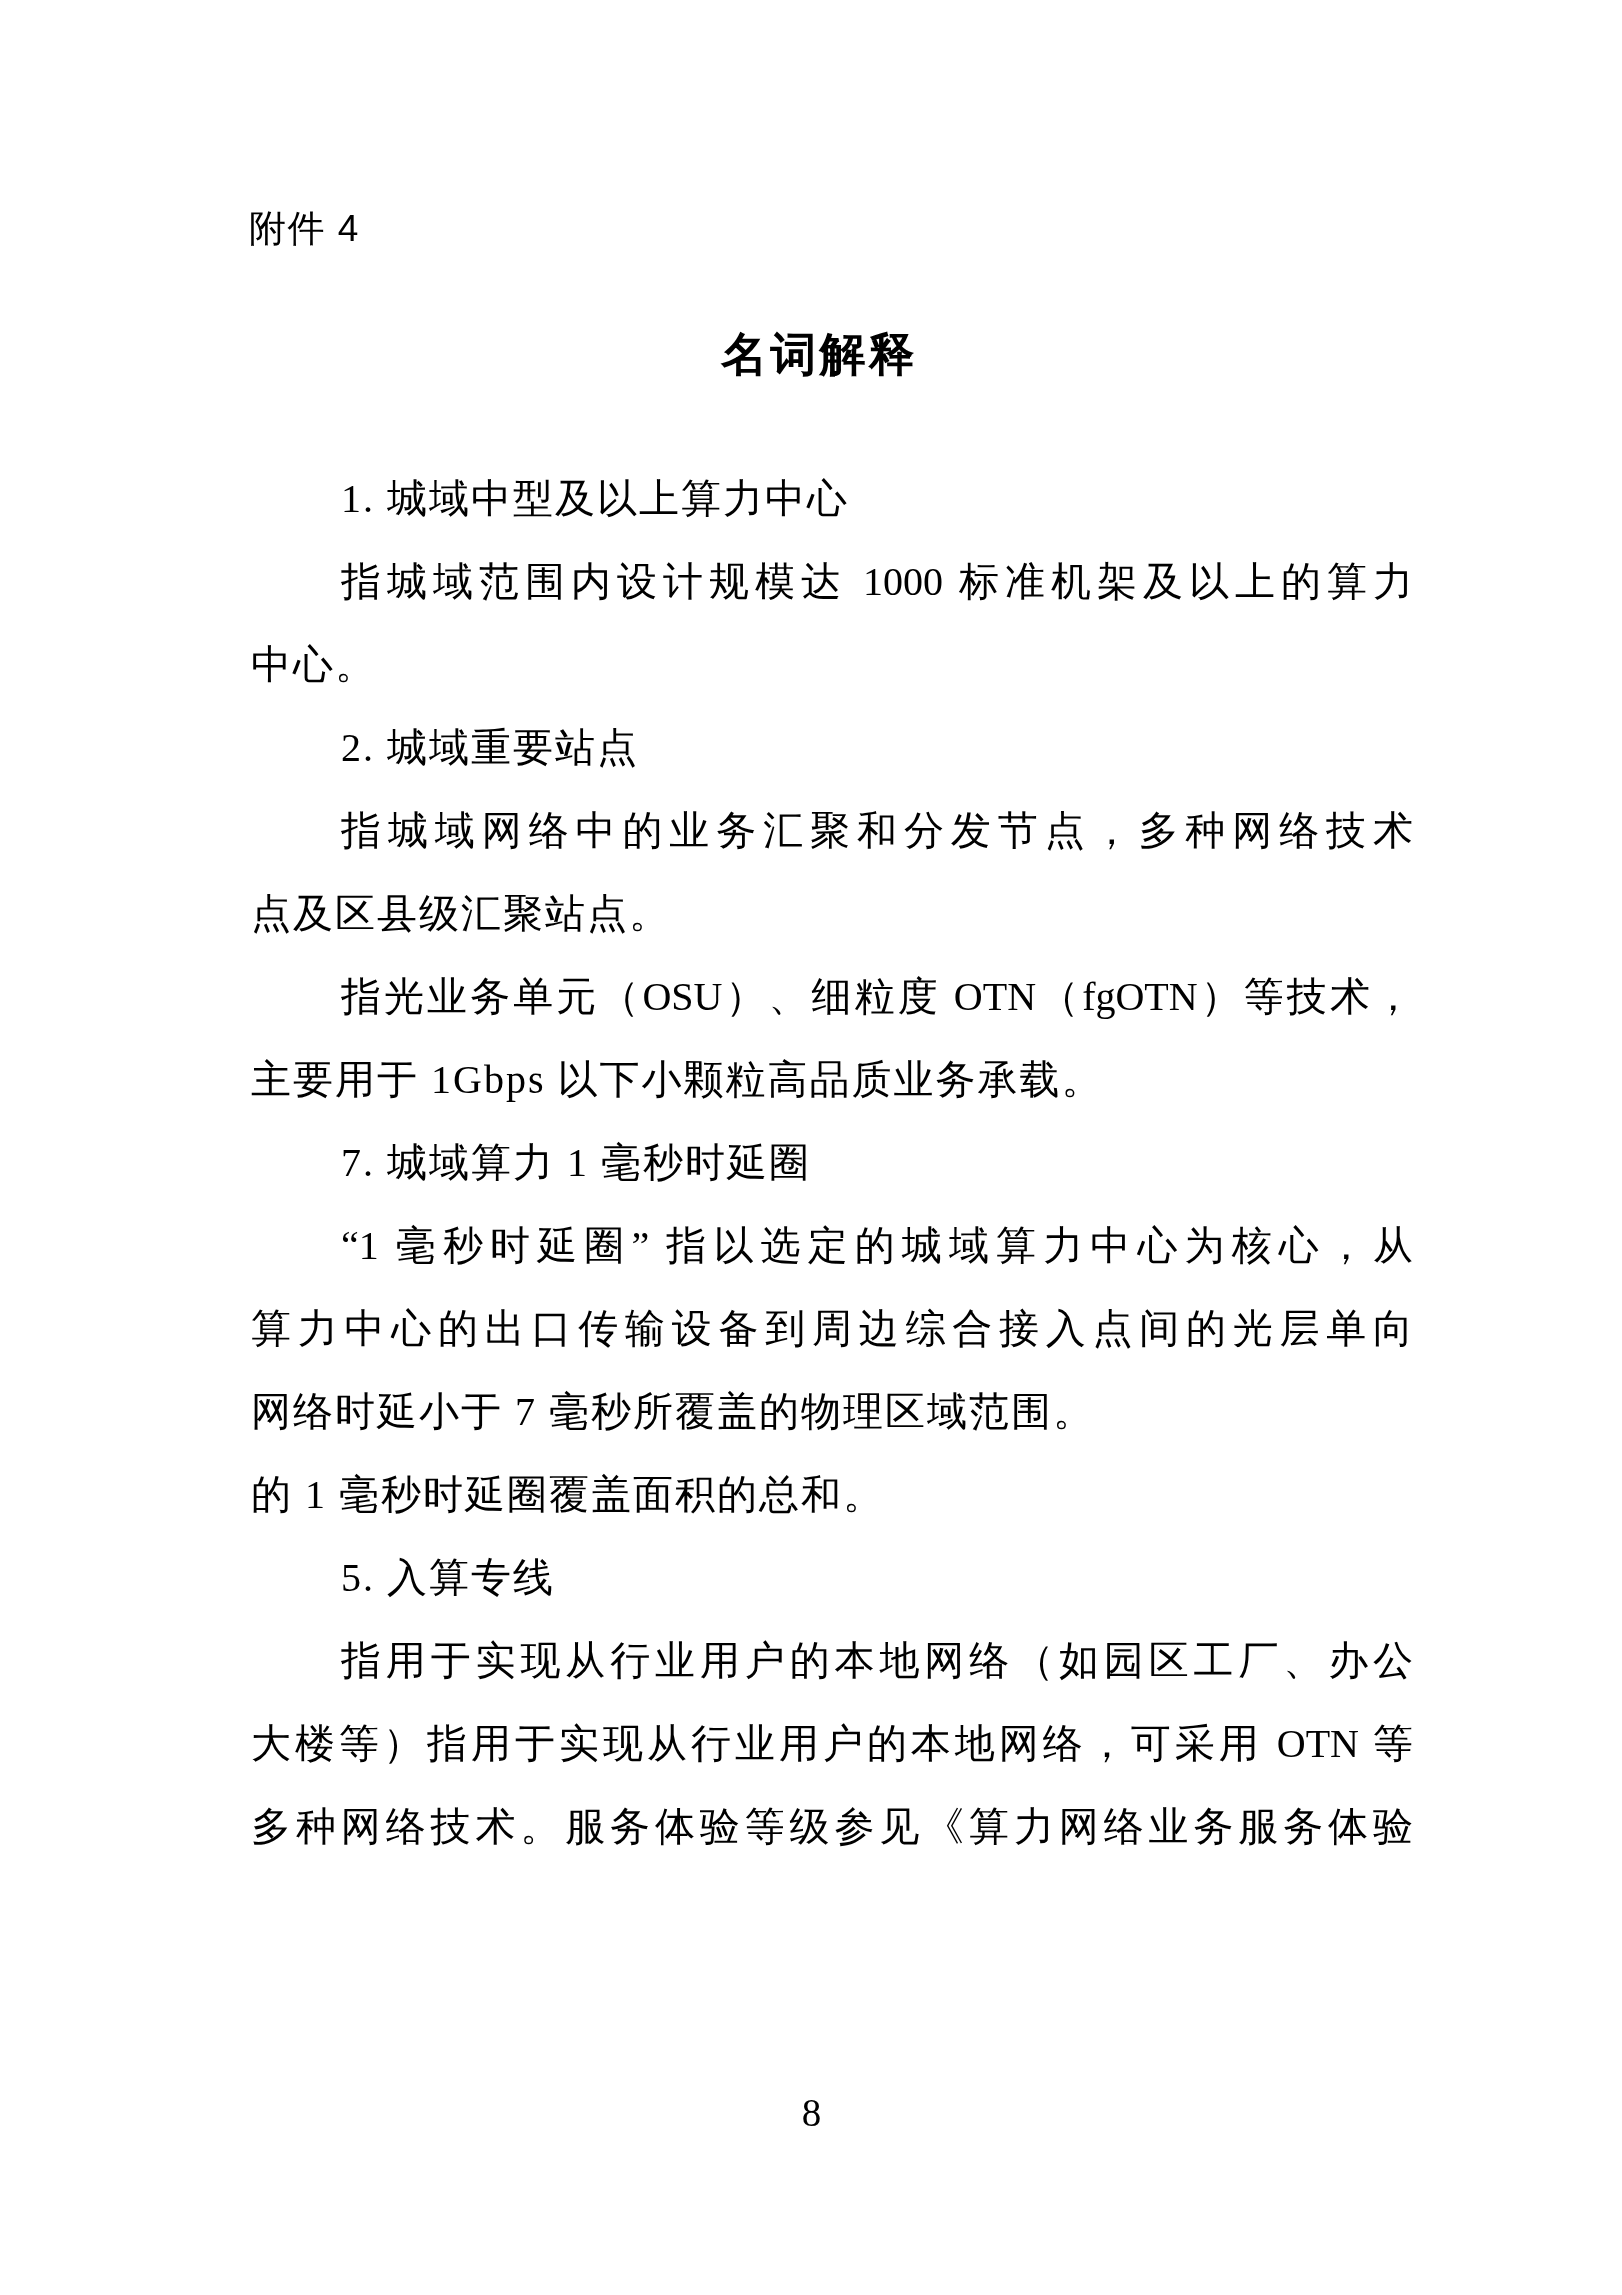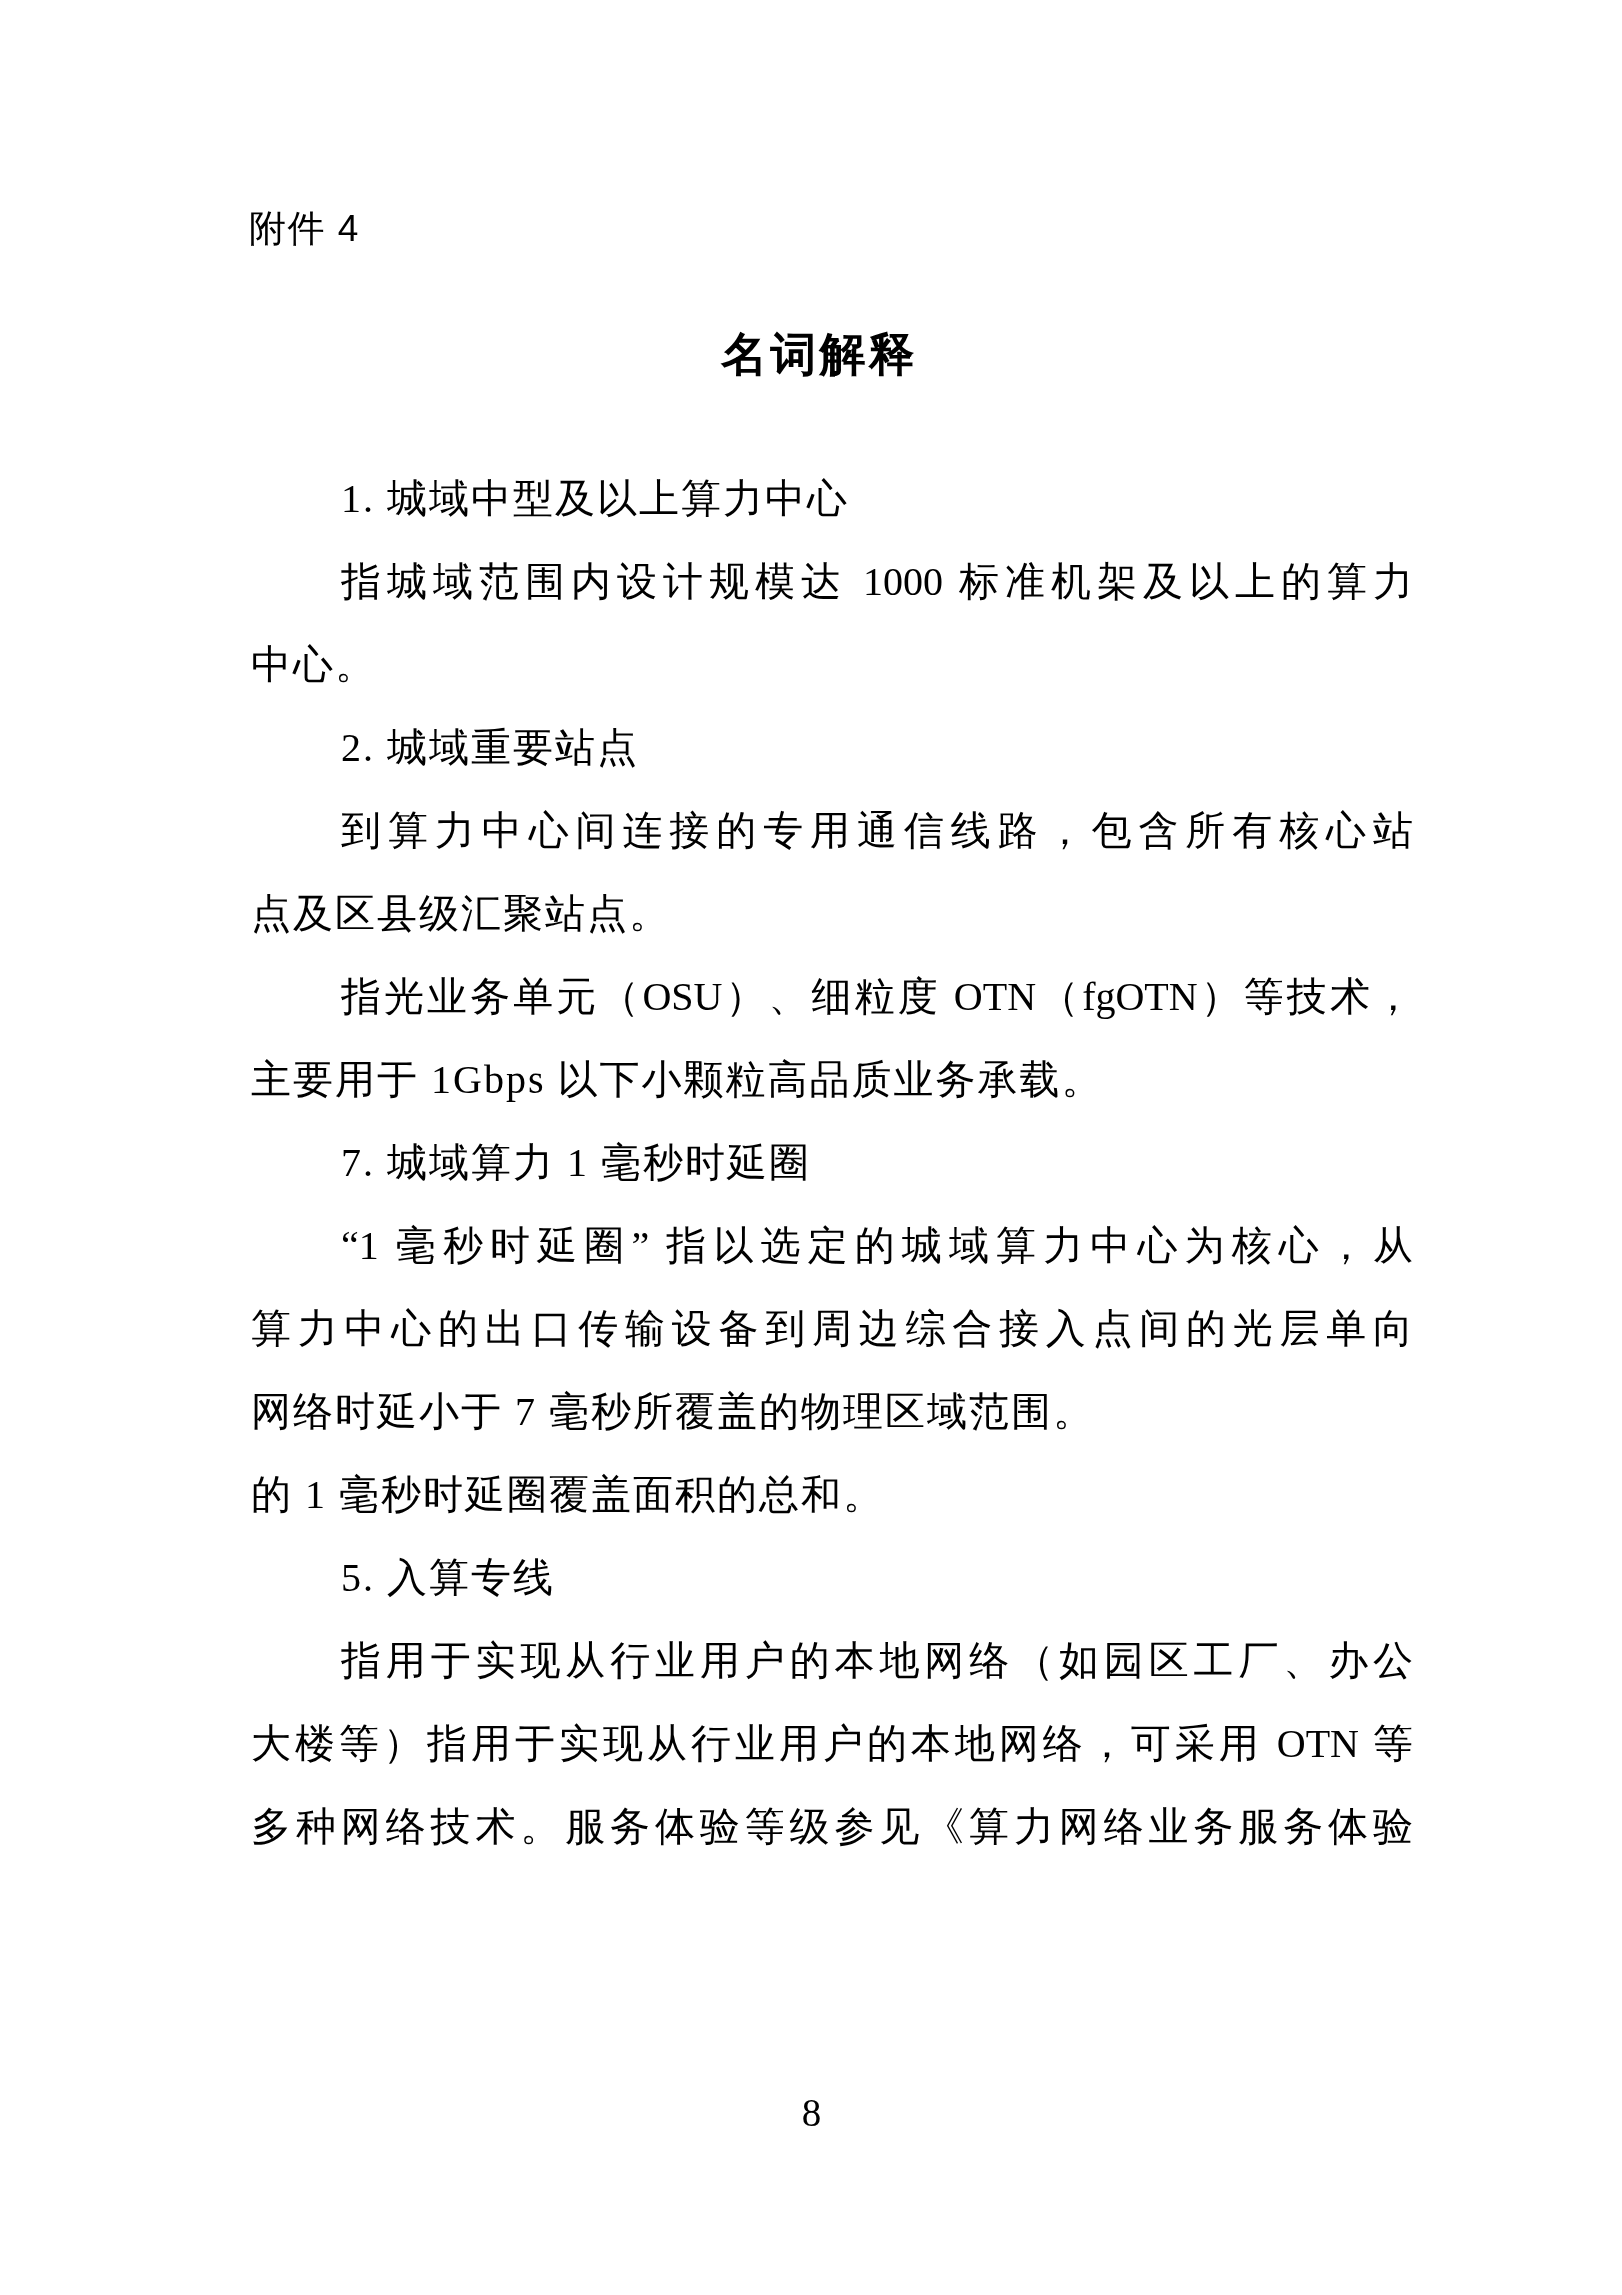--- a/index.html
+++ b/index.html
@@ -73,21 +73,21 @@
 
   <div class="attachment">附件 4</div>
 
   <h1 class="doc-title">名词解释</h1>
 
   <div class="body-text">
     <div class="ln i">1. 城域中型及以上算力中心</div>
     <div class="ln j i">指城域范围内设计规模达 1000 标准机架及以上的算力</div>
     <div class="ln">中心。</div>
     <div class="ln i">2. 城域重要站点</div>
-    <div class="ln j i">到算力中心间连接的专用通信线路，包含所有核心站</div>
+    <div class="ln j i">指城域网络中的业务汇聚和分发节点，多种网络技术</div>
     <div class="ln">点及区县级汇聚站点。</div>
     <div class="ln j i">指光业务单元（OSU）、细粒度 OTN（fgOTN）等技术，</div>
     <div class="ln">主要用于 1Gbps 以下小颗粒高品质业务承载。</div>
     <div class="ln i">7. 城域算力 1 毫秒时延圈</div>
     <div class="ln j i">“1 毫秒时延圈” 指以选定的城域算力中心为核心，从</div>
     <div class="ln j">算力中心的出口传输设备到周边综合接入点间的光层单向</div>
     <div class="ln">网络时延小于 7 毫秒所覆盖的物理区域范围。</div>
     <div class="ln">的 1 毫秒时延圈覆盖面积的总和。</div>
     <div class="ln i">5. 入算专线</div>
     <div class="ln j i">指用于实现从行业用户的本地网络（如园区工厂、办公</div>

